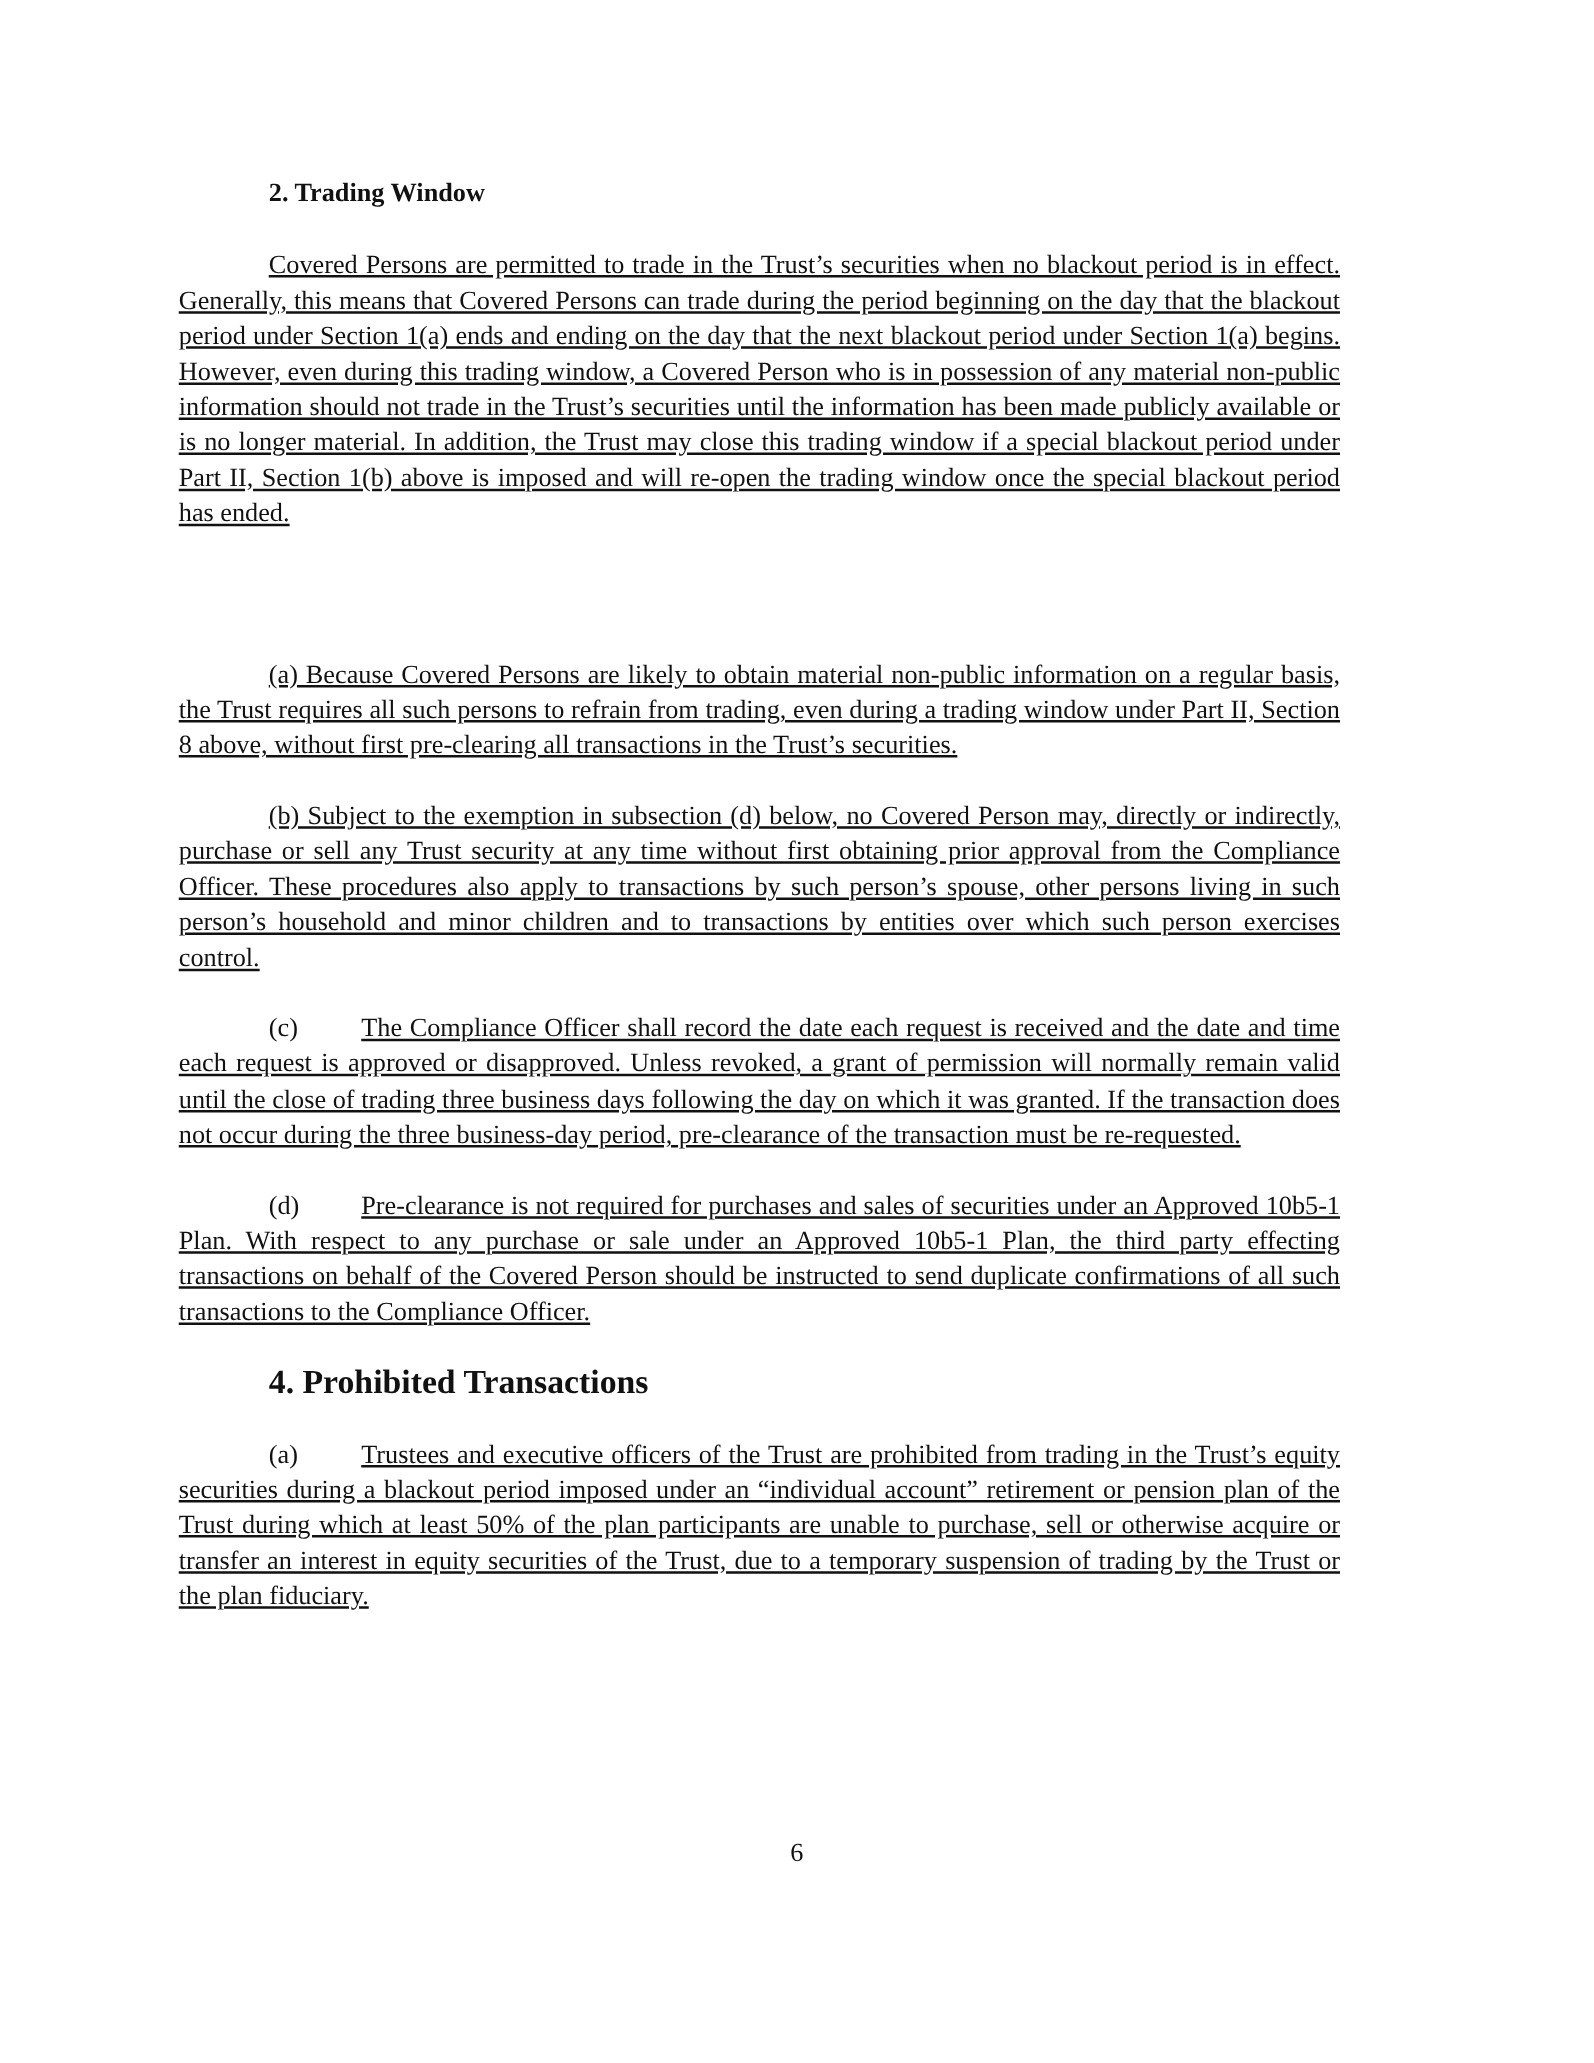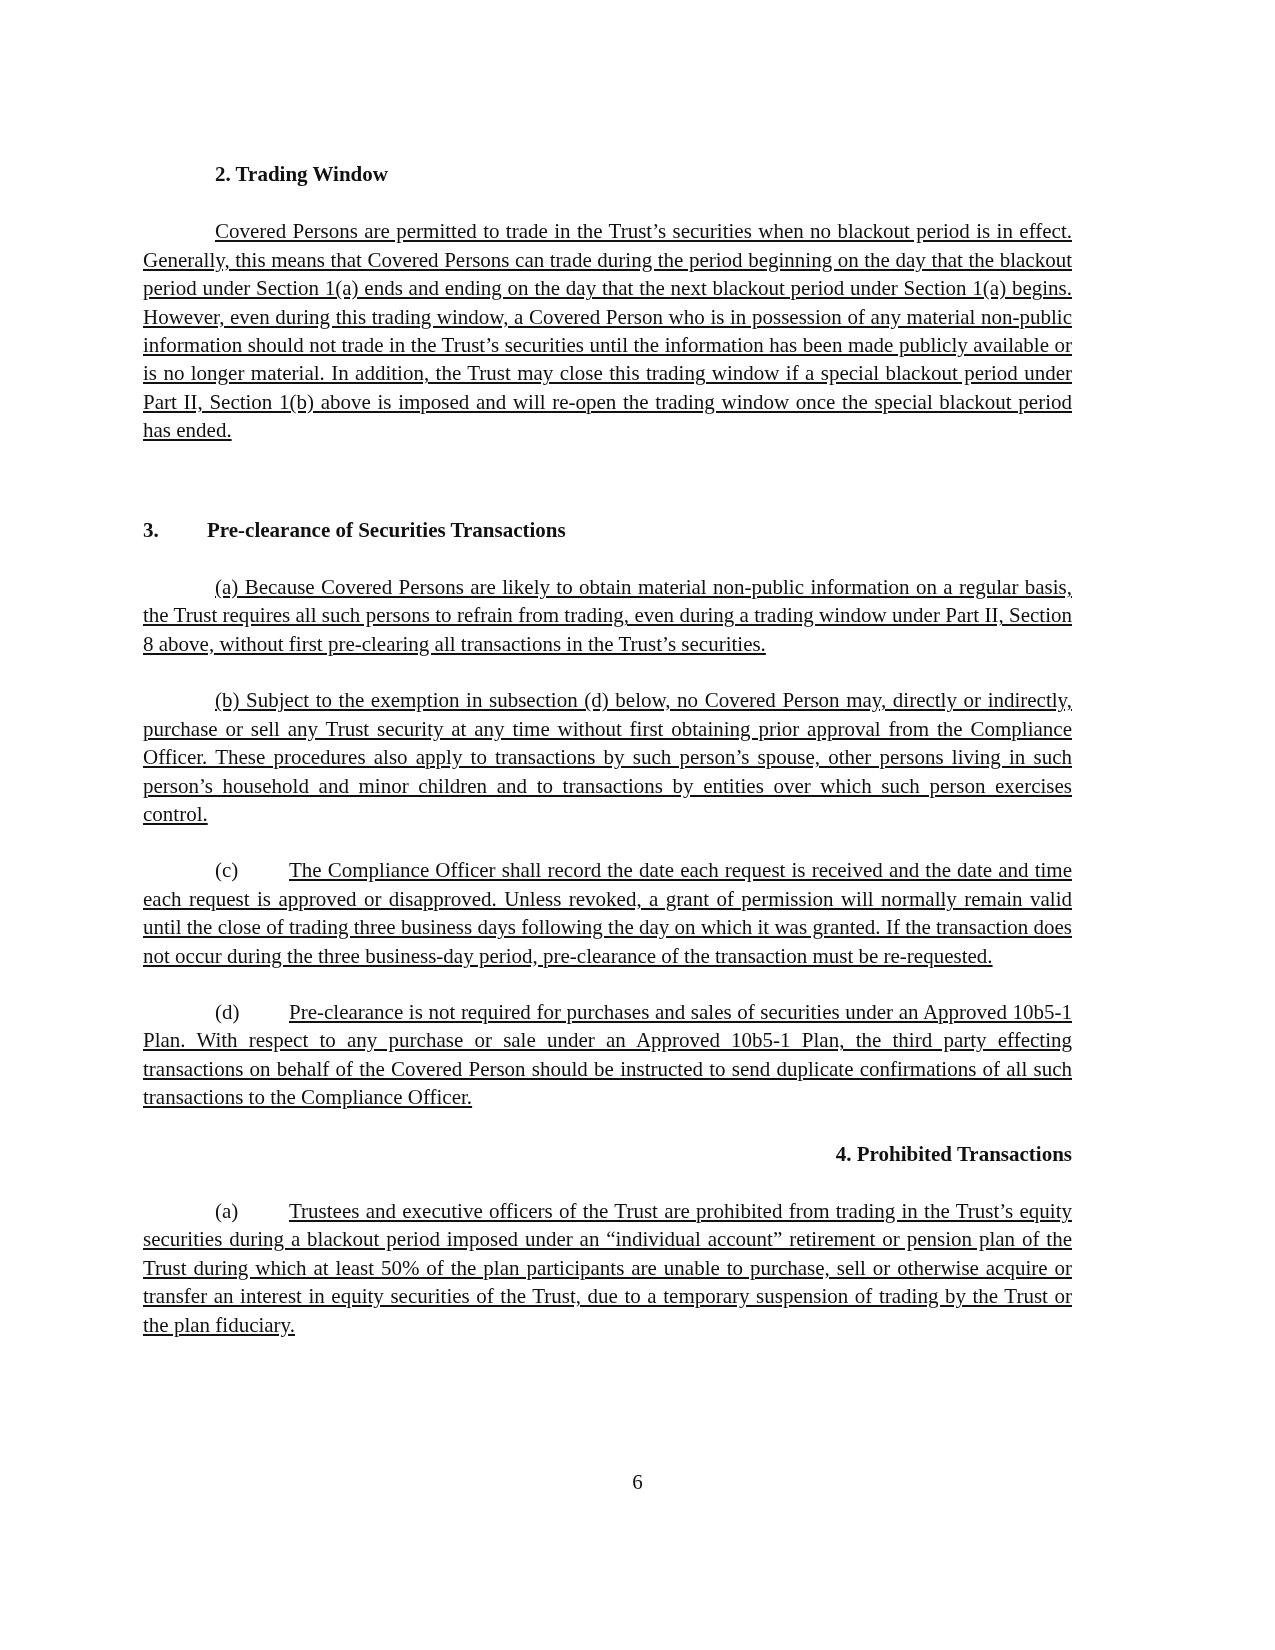--- a/index.html
+++ b/index.html
@@ -1,20 +1,20 @@
 <!DOCTYPE html>
 <html><head>
   <meta charset="utf-8">
   <style>
     html, body { margin: 0; padding: 0; background: #ffffff; }
     body { width: 1275px; height: 1650px; position: relative; overflow: hidden; }
     .page {
       position: absolute; left: 143px; top: 140px; width: 929px;
       font-family: "Liberation Serif", "DejaVu Serif", serif;
-      font-size: 21px; line-height: 28.4px; color: #111111; margin-top: 20px;
+      font-size: 21px; line-height: 28.4px; color: #111111;
     }
     .heading { font-weight: bold; margin: 0; }
     .heading.indented { padding-left: 72px; }
     .heading.tabbed .num { display: inline-block; width: 64px; }
     p.para { margin: 0; text-align: justify; text-indent: 72px; text-decoration: underline; }
     .tab { display: inline-block; width: 74px; text-indent: 0; }
     .page-number {
       position: absolute; left: 0; width: 1275px; top: 1470px; text-align: center;
       font-family: "Liberation Serif", "DejaVu Serif", serif; font-size: 21px; color: #111111;
     }
@@ -23,33 +23,30 @@
 <body>
 
 <div class="page">
 
   <h2 class="heading indented" style="font-size:21px;">2. Trading Window</h2>
   <div style="height:29px"></div>
   <p class="para">Covered Persons are permitted to trade in the Trust’s securities when no blackout period is in effect. Generally, this means that Covered Persons can trade during the period beginning on the day that the blackout period under Section 1(a) ends and ending on the day that the next blackout period under Section 1(a) begins. However, even during this trading window, a Covered Person who is in possession of any material non-public information should not trade in the Trust’s securities until the information has been made publicly available or is no longer material. In addition, the Trust may close this trading window if a special blackout period under Part II, Section 1(b) above is imposed and will re-open the trading window once the special blackout period has ended.</p>
 
   <div style="height:71px"></div>
 
-  <h2 class="heading tabbed" style="font-size:21px;">
-    <span class="num">3.</span><span>Pre-clearance of Securities Transactions</span>
-  </h2>
   <div style="height:29px"></div>
   <p class="para">(a) Because Covered Persons are likely to obtain material non-public information on a regular basis, the Trust requires all such persons to refrain from trading, even during a trading window under Part II, Section 8 above, without first pre-clearing all transactions in the Trust’s securities.</p>
   <div style="height:28px"></div>
   <p class="para">(b) Subject to the exemption in subsection (d) below, no Covered Person may, directly or indirectly, purchase or sell any Trust security at any time without first obtaining prior approval from the Compliance Officer. These procedures also apply to transactions by such person’s spouse, other persons living in such person’s household and minor children and to transactions by entities over which such person exercises control.</p>
   <div style="height:28px"></div>
   <p class="para"><span class="tab">(c)</span><span>The Compliance Officer shall record the date each request is received and the date and time each request is approved or disapproved. Unless revoked, a grant of permission will normally remain valid until the close of trading three business days following the day on which it was granted. If the transaction does not occur during the three business-day period, pre-clearance of the transaction must be re-requested.</span></p>
   <div style="height:28px"></div>
   <p class="para"><span class="tab">(d)</span><span>Pre-clearance is not required for purchases and sales of securities under an Approved 10b5-1 Plan. With respect to any purchase or sale under an Approved 10b5-1 Plan, the third party effecting transactions on behalf of the Covered Person should be instructed to send duplicate confirmations of all such transactions to the Compliance Officer.</span></p>
 
   <div style="height:28px"></div>
 
-  <h2 class="heading indented" style="font-size:21px;text-align:right;">4. Prohibited Transactions</h2>
+  <h2 class="heading indented" style="font-size:27px;">4. Prohibited Transactions</h2>
   <div style="height:29px"></div>
   <p class="para"><span class="tab">(a)</span><span>Trustees and executive officers of the Trust are prohibited from trading in the Trust’s equity securities during a blackout period imposed under an “individual account” retirement or pension plan of the Trust during which at least 50% of the plan participants are unable to purchase, sell or otherwise acquire or transfer an interest in equity securities of the Trust, due to a temporary suspension of trading by the Trust or the plan fiduciary.</span></p>
 
 </div>
 
 <div class="page-number">6</div>
 
 </body></html>

